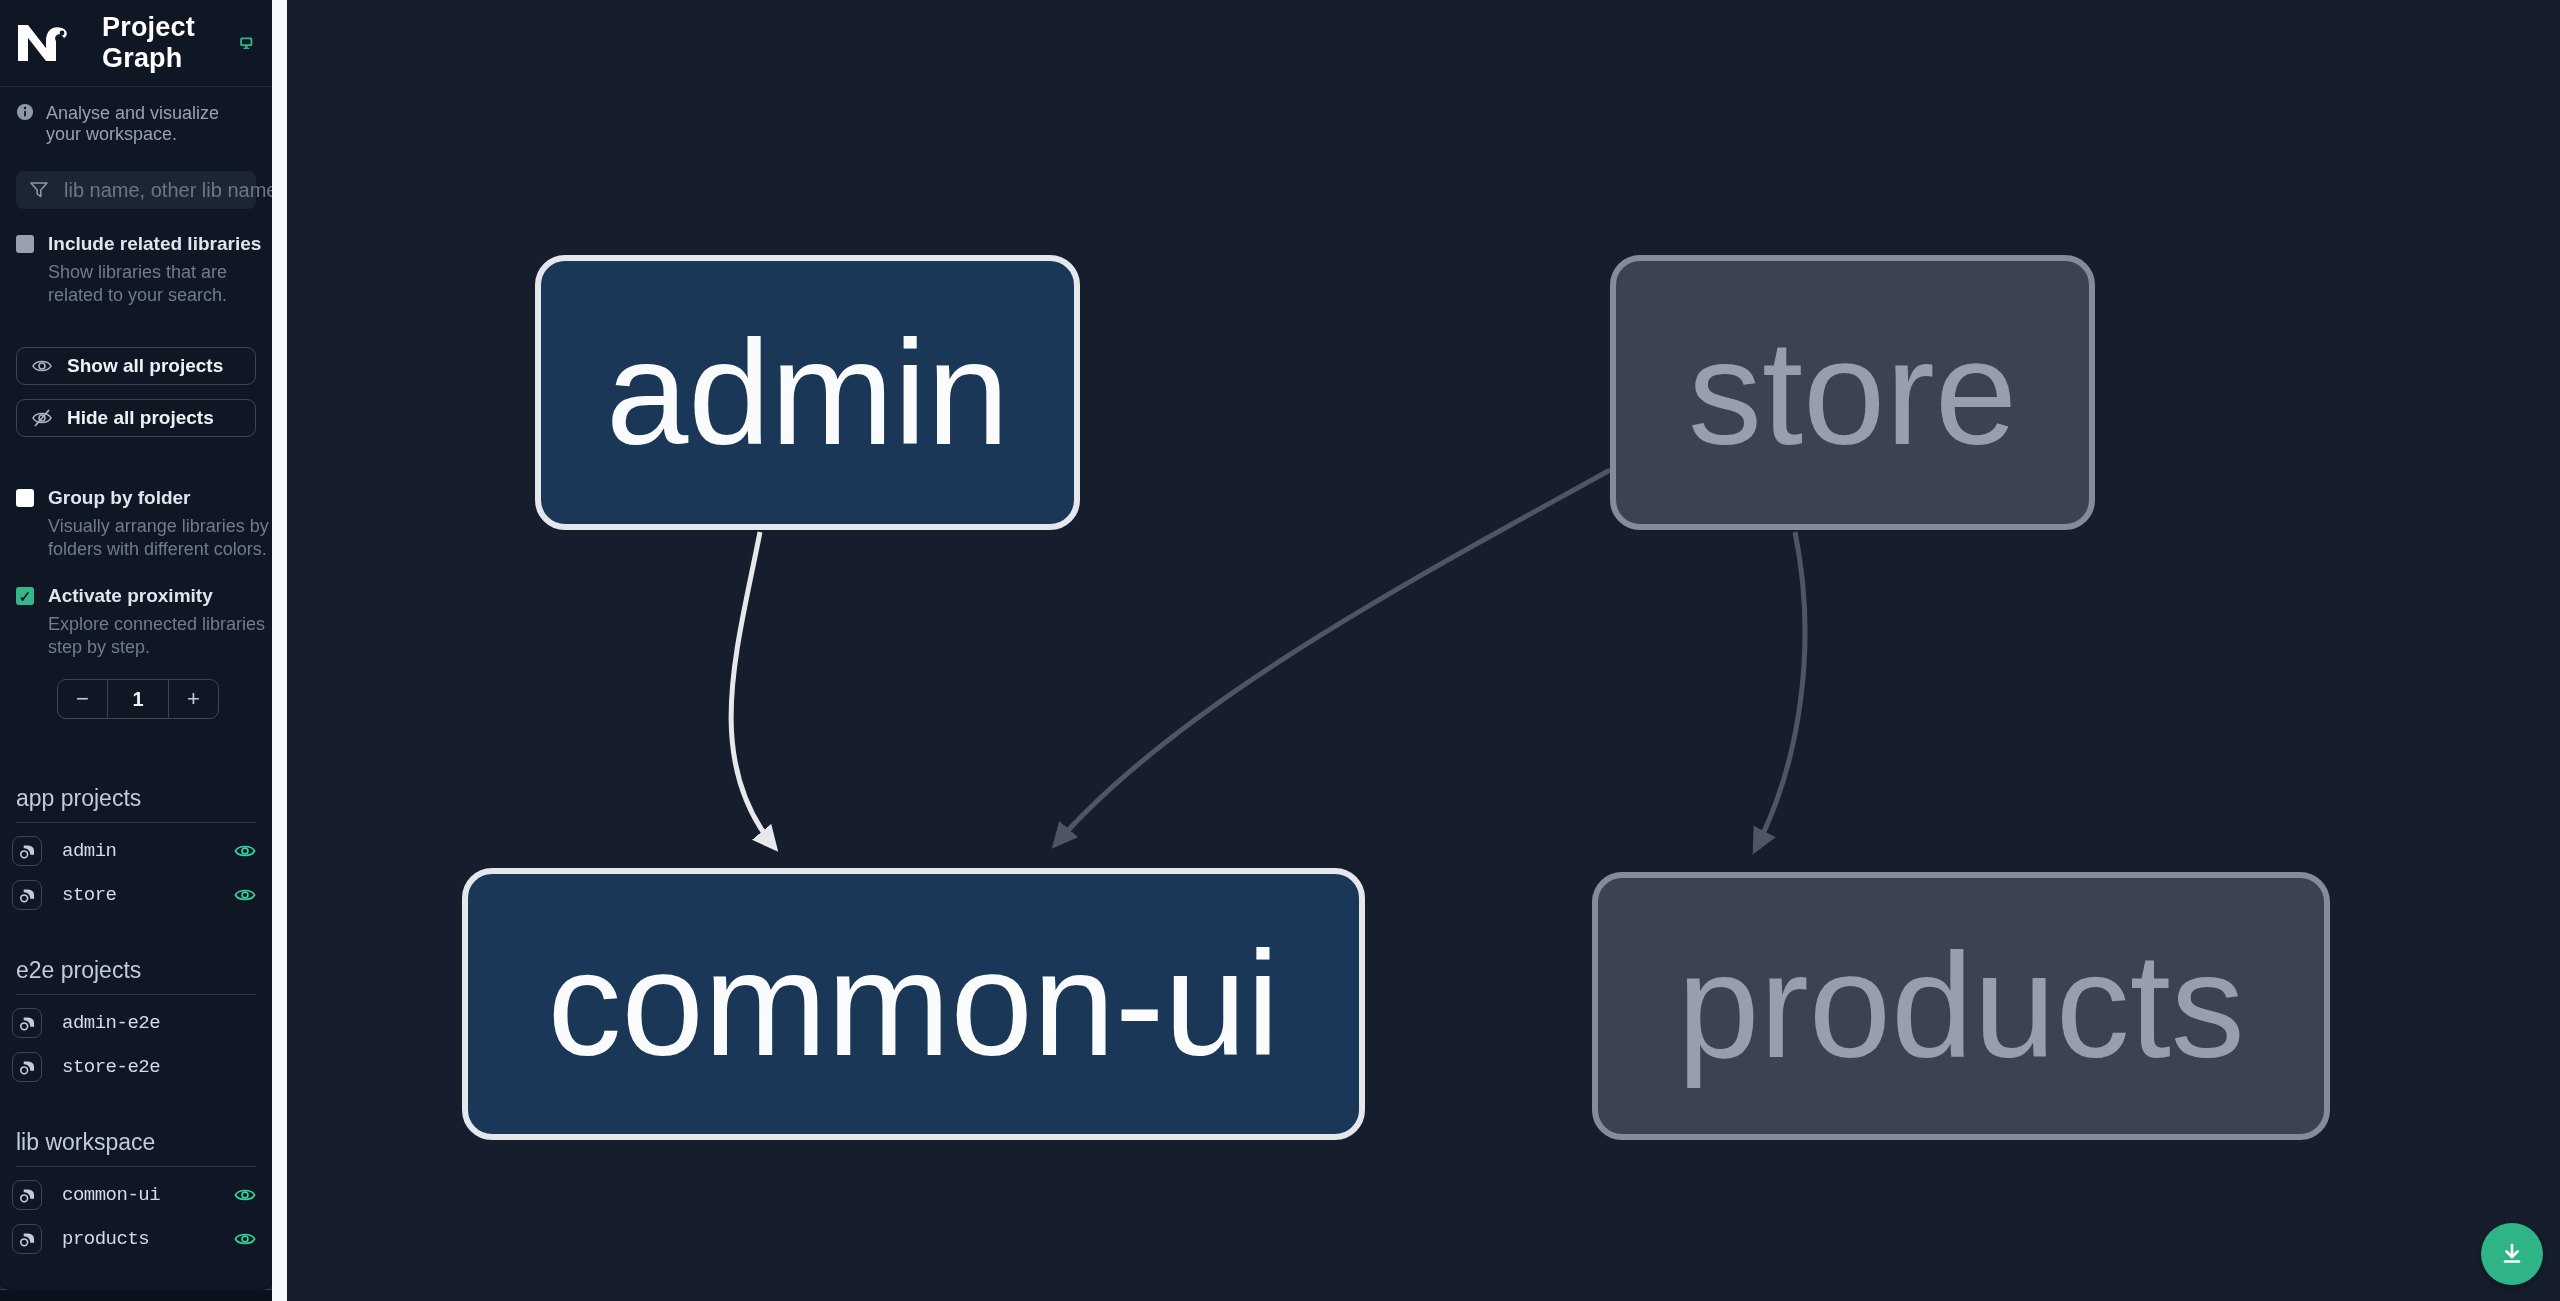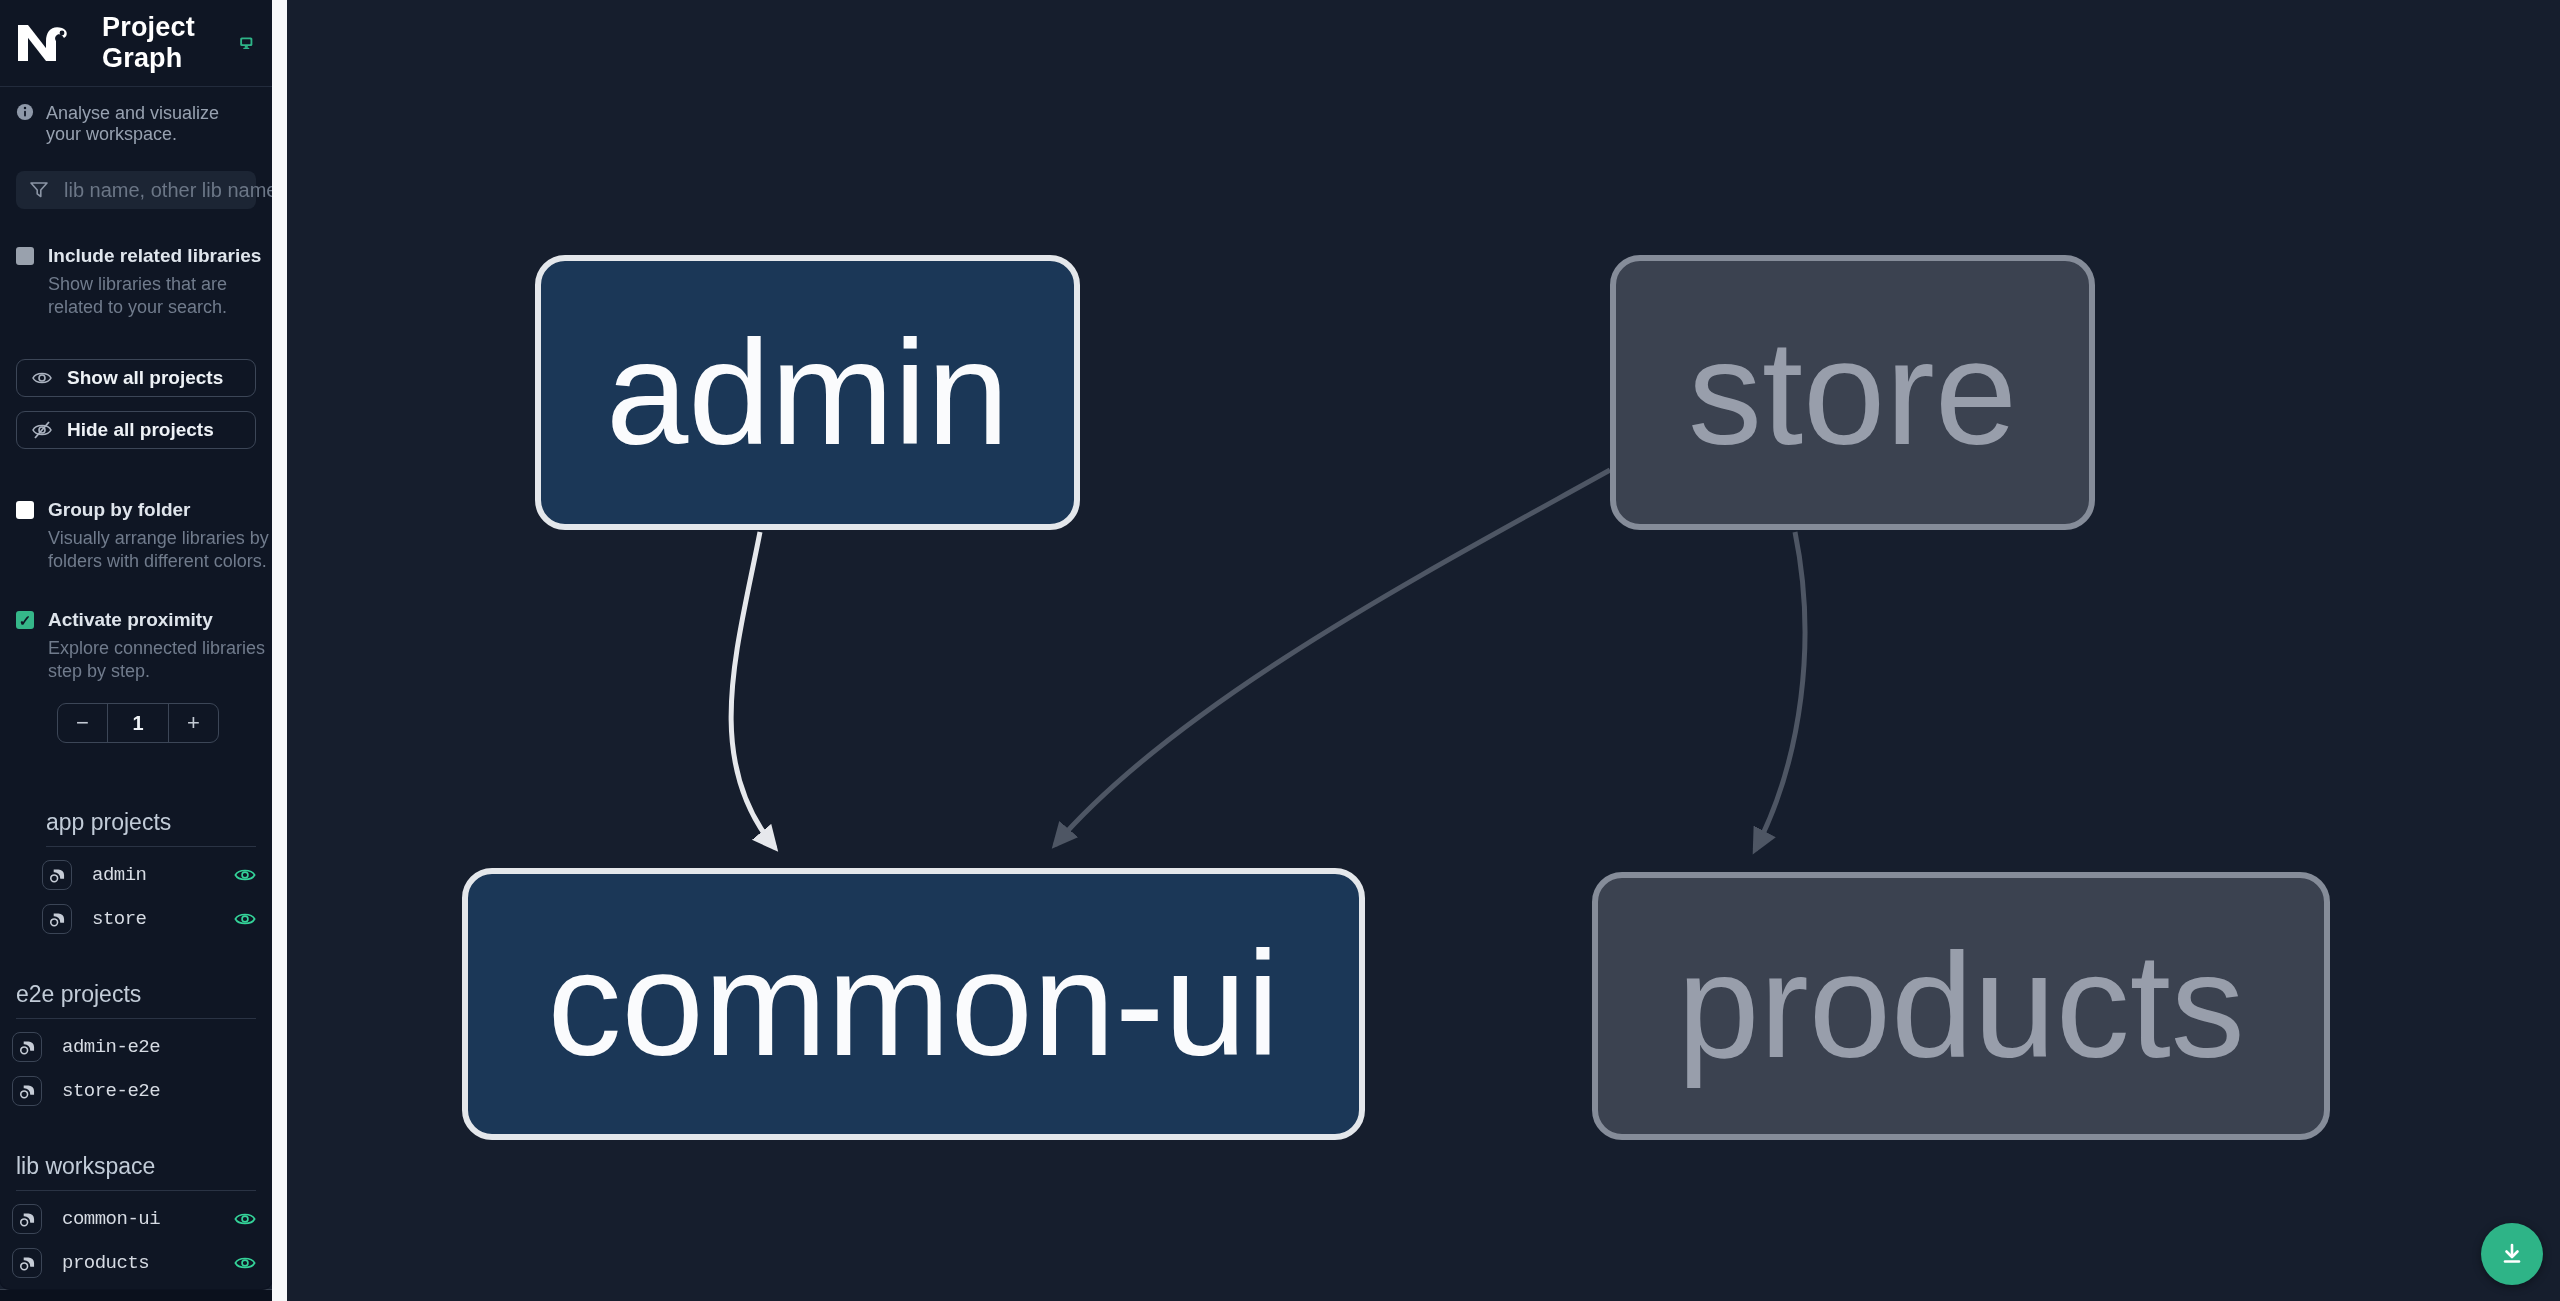--- a/index.html
+++ b/index.html
@@ -39,21 +39,21 @@
   .search-box{
     margin:26px 16px 0 16px;height:38px;background:#1c2534;border-radius:8px;
     display:flex;align-items:center;gap:12px;padding:0 12px;
   }
   .funnel-icon{width:22px;height:22px;color:#8b95a5;flex:0 0 auto;}
   .search-input{
     background:transparent;border:none;outline:none;flex:1;
     color:#dbe2ea;font-size:20px;font-family:"Liberation Sans",sans-serif;
   }
   .search-input::placeholder{color:#6b7686;}
-  .check-row{display:flex;gap:14px;padding:0 16px;margin-top:36px;}
+  .check-row{display:flex;gap:14px;padding:0 16px;margin-top:24px;}
   .checkbox{width:18px;height:18px;border-radius:3px;flex:0 0 auto;margin-top:2px;
     display:flex;align-items:center;justify-content:center;}
   .checkbox.gray{background:#99a1ad;}
   .checkbox.white{background:#ffffff;}
   .checkbox.teal{background:#35b789;color:#0f1624;font-size:15px;font-weight:bold;line-height:1;}
   .check-texts{flex:1;}
   .check-title{font-size:19px;font-weight:600;color:#dfe5ec;}
   .check-desc{font-size:18px;color:#707b8c;margin-top:6px;line-height:1.28;width:232px;}
   .sb-button{
     margin:14px 16px 0 16px;height:38px;border:1px solid #3c4657;border-radius:9px;
@@ -70,21 +70,21 @@
     background:transparent;border:none;color:#c3cad4;font-size:22px;cursor:pointer;
     width:49px;display:flex;align-items:center;justify-content:center;
     font-family:"Liberation Sans",sans-serif;
   }
   .stepper .step-val{
     width:60px;display:flex;align-items:center;justify-content:center;
     border-left:1px solid #3c4657;border-right:1px solid #3c4657;
     color:#eef2f6;font-size:20px;font-weight:600;
   }
   .section{margin-top:46px;}
-  .section:first-of-type{margin-top:66px;margin-left:30px;}
+  .section:first-of-type{margin-top:66px;}
   .section-title{
     margin:0 16px;font-size:23px;color:#c2ccd8;padding-bottom:10px;
     border-bottom:1px solid #2a3344;
   }
   .proj-row{
     display:flex;align-items:center;gap:20px;margin:12px 14px 0 12px;height:32px;
   }
   .proj-focus-btn{
     width:30px;height:30px;border:1px solid #3b4556;border-radius:8px;background:transparent;
     display:flex;align-items:center;justify-content:center;color:#c6ccd6;cursor:pointer;flex:0 0 auto;

